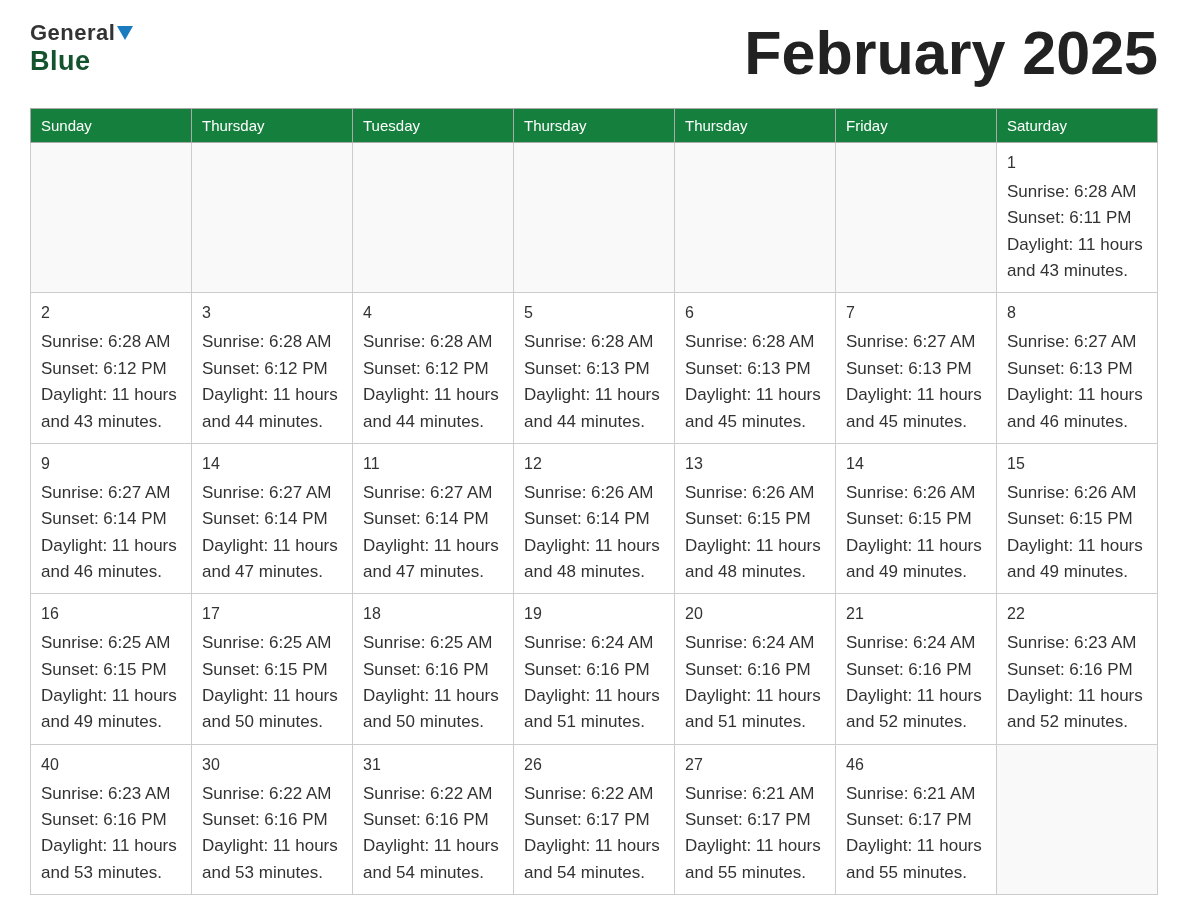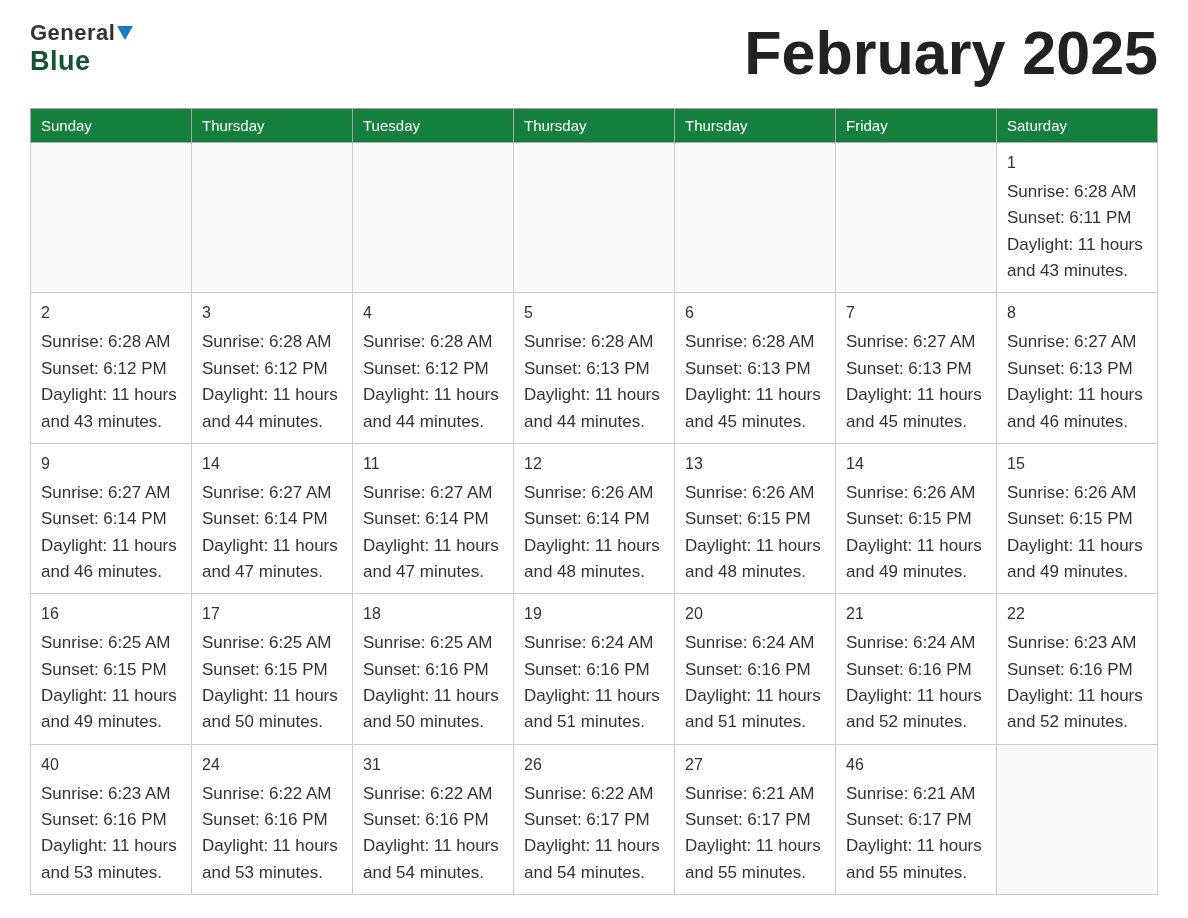--- a/index.html
+++ b/index.html
@@ -297,21 +297,21 @@
       </tr>
       <tr class="week-row">
         <td>
           <span class="day-number">40</span>
           <div class="day-info" style="white-space: pre-line;">Sunrise: 6:23 AM
 Sunset: 6:16 PM
 Daylight: 11 hours
 and 53 minutes.</div>
         </td>
         <td>
-          <span class="day-number">24</span>
+          <span class="day-number">30</span>
           <div class="day-info" style="white-space: pre-line;">Sunrise: 6:22 AM
 Sunset: 6:16 PM
 Daylight: 11 hours
 and 53 minutes.</div>
         </td>
         <td>
           <span class="day-number">31</span>
           <div class="day-info" style="white-space: pre-line;">Sunrise: 6:22 AM
 Sunset: 6:16 PM
 Daylight: 11 hours

